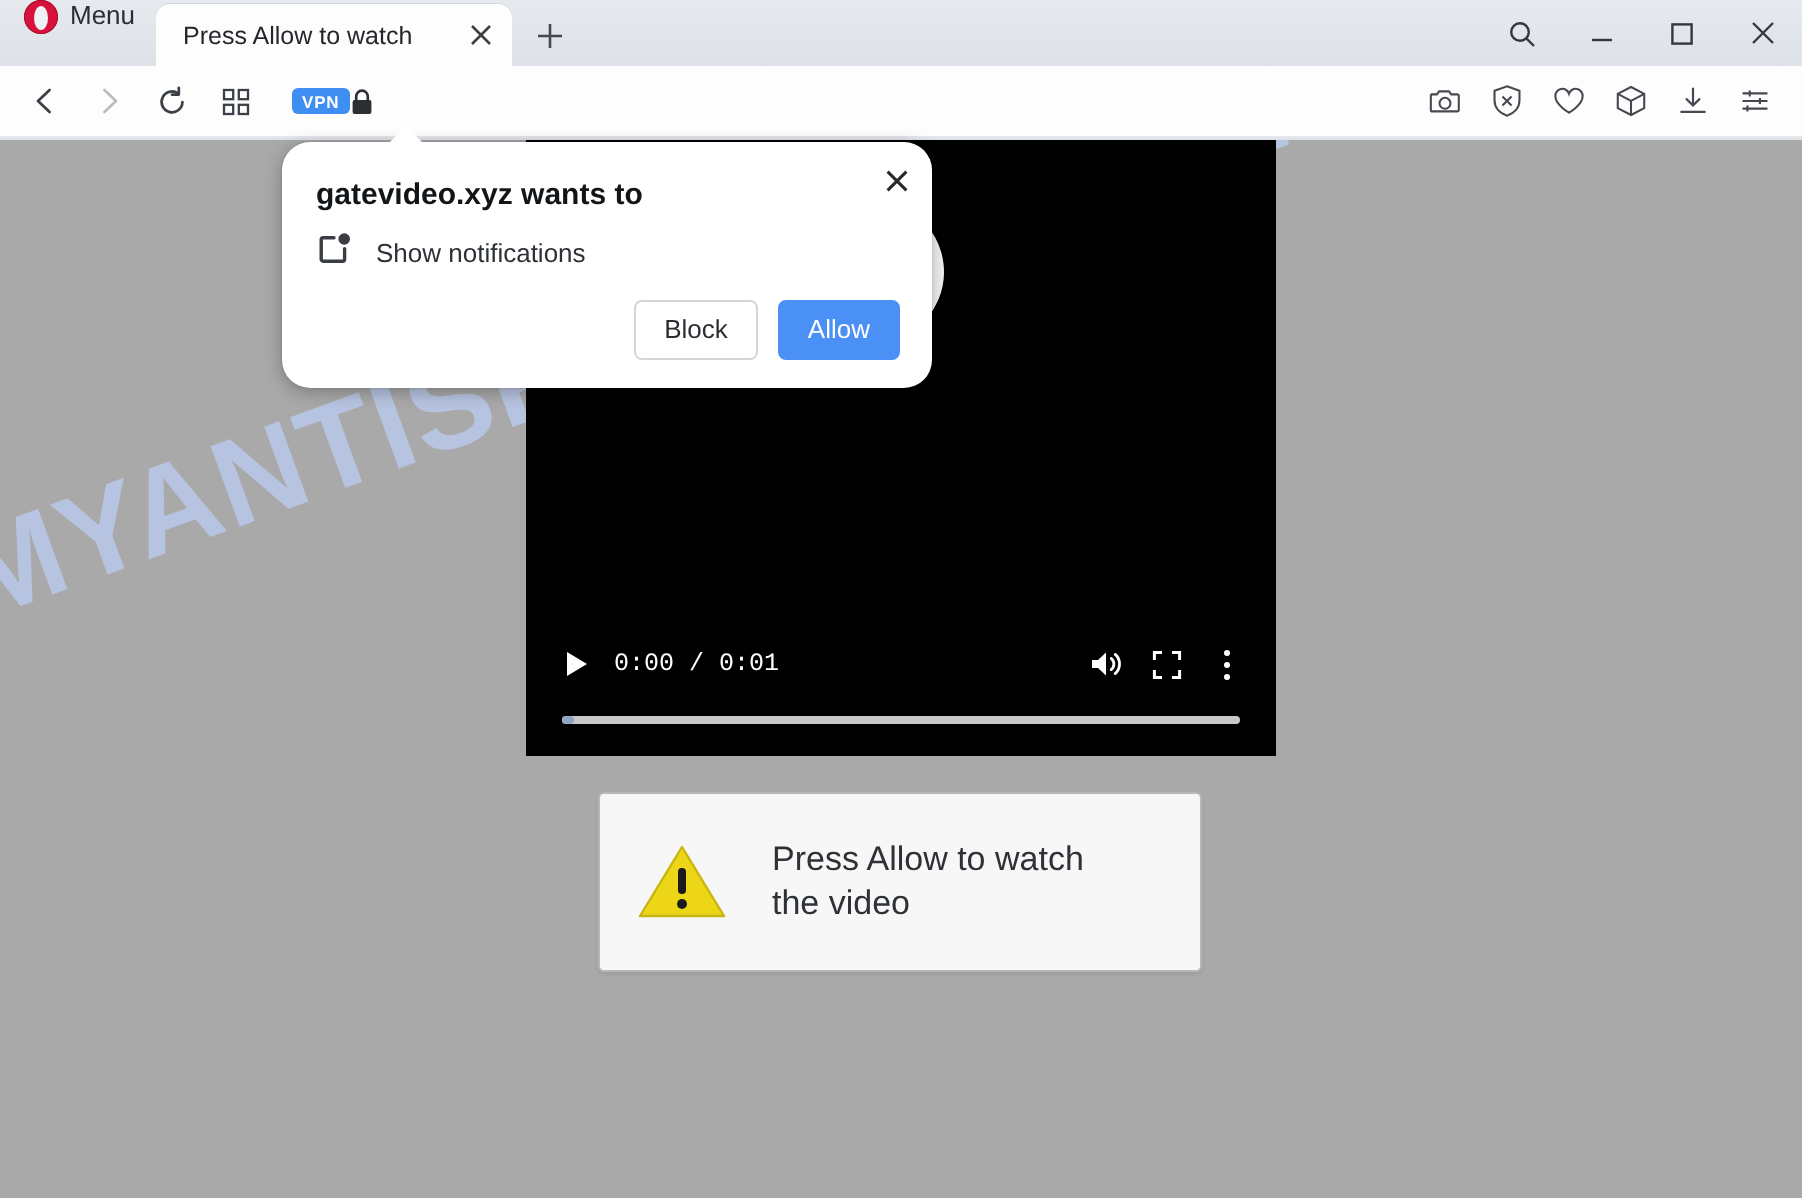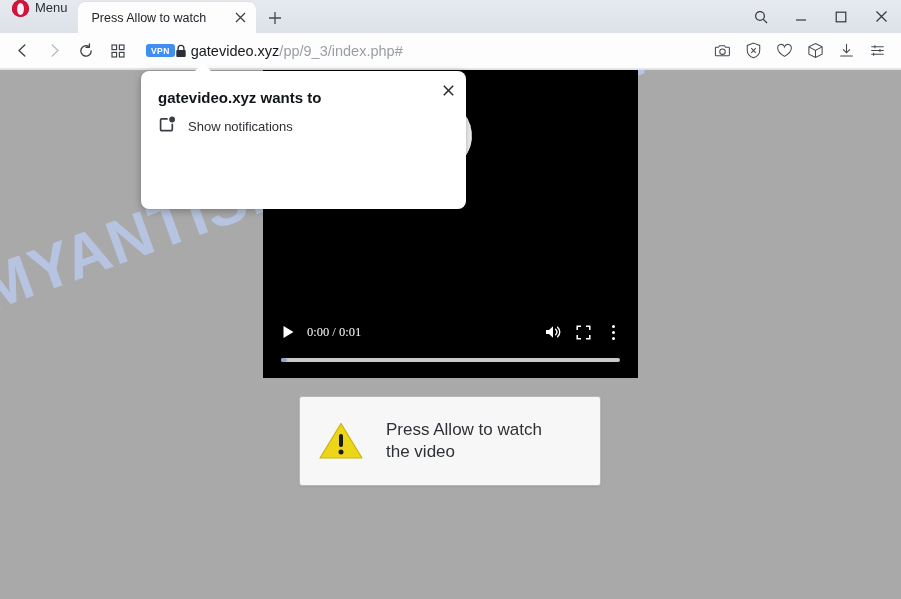--- a/index.html
+++ b/index.html
@@ -156,21 +156,21 @@
     display: flex; flex-direction: column;
     justify-content: flex-start;
   }
   .vrow {
     height: 40px;
     display: flex; align-items: center;
     padding: 0 10px;
     color: #fff;
   }
   .vbtn { width: 30px; display: flex; align-items: center; justify-content: center; }
-  .vtime { font-size: 12.5px; color: #fff; margin-left: 4px; font-family: Liberation Serif, serif; }
+  .vtime { font-size: 12.5px; color: #fff; margin-left: 4px; font-family: Liberation Mono, monospace; }
   .vspacer { flex: 1; }
   .vtrack {
     margin: 6px 18px 0 18px;
     height: 4px; border-radius: 2px;
     background: #c8c8c8;
     position: relative;
   }
   .vtrack .fill {
     position: absolute; left:0; top:0; height: 4px; width: 6px;
     background: #8fa5c8; border-radius: 2px;
@@ -194,23 +194,23 @@
   }
   .warn-text {
     font-size: 17px; color: #2e3236;
     line-height: 1.28;
   }
 
   
   .perm {
     position: absolute;
     left: 141px; top: 71px;
-    width: 325px; height: 138px;
+    width: 325px; height: 123px;
     background: #fff;
-    border-radius: 8px;
+    border-radius: 14px;
     box-shadow: 0 2px 9px rgba(0,0,0,.28), 0 0 1px rgba(0,0,0,.2);
     z-index: 30;
   }
   .perm::before {
     content: "";
     position: absolute;
     left: 53px; top: -8px;
     border-left: 9px solid transparent;
     border-right: 9px solid transparent;
     border-bottom: 9px solid #fff;
@@ -319,21 +319,20 @@
   </div>
 
   <div class="addr">
     <span class="vpn-badge">VPN</span>
     <span class="lock-icon">
       <svg width="12" height="14" viewBox="0 0 12 14">
         <path d="M3.1 6 V4.2 a2.9 2.9 0 0 1 5.8 0 V6" stroke="currentColor" stroke-width="1.3" fill="none"></path>
         <rect x="1.3" y="6" width="9.4" height="7" rx="1" fill="currentColor"></rect>
       </svg>
     </span>
-    <span class="url"><span class="host">gatevideo.xyz</span><span>/pp/9_3/index.php#</span></span>
   </div>
 
   <div class="right-icons">
     <div class="ricon">
       <svg width="17" height="17" viewBox="0 0 18 18" fill="none" stroke="currentColor" stroke-width="1.1">
         <path d="M1.5 5.5 h3.2 l1.2-1.6 h5.2 l1.2 1.6 h3.2 a0.8 0.8 0 0 1 0.8 0.8 v7.4 a0.8 0.8 0 0 1 -0.8 0.8 H2.3 a0.8 0.8 0 0 1 -0.8-0.8 V6.3 a0.8 0.8 0 0 1 0.8-0.8 z"></path>
         <circle cx="9" cy="10.2" r="2.9"></circle>
       </svg>
     </div>
     <div class="ricon">
@@ -437,13 +436,17 @@
   <div class="perm-row">
     <span>
       <svg width="18" height="18" viewBox="0 0 18 18" fill="none">
         <path d="M14.3 9.3 V14.6 a1 1 0 0 1 -1 1 H3.6 a1 1 0 0 1 -1-1 V4.9 a1 1 0 0 1 1-1 H9" stroke="#3a3e43" stroke-width="1.7" stroke-linecap="round"></path>
         <circle cx="14.1" cy="4.5" r="2.9" fill="#3a3e43"></circle>
       </svg>
     </span>
     <span class="perm-row-label">Show notifications</span>
   </div>
 
+  <div class="perm-actions">
+    <button class="btn btn-block">Block</button>
+    <button class="btn btn-allow">Allow</button>
+  </div>
 </div>
 
 </body></html>

